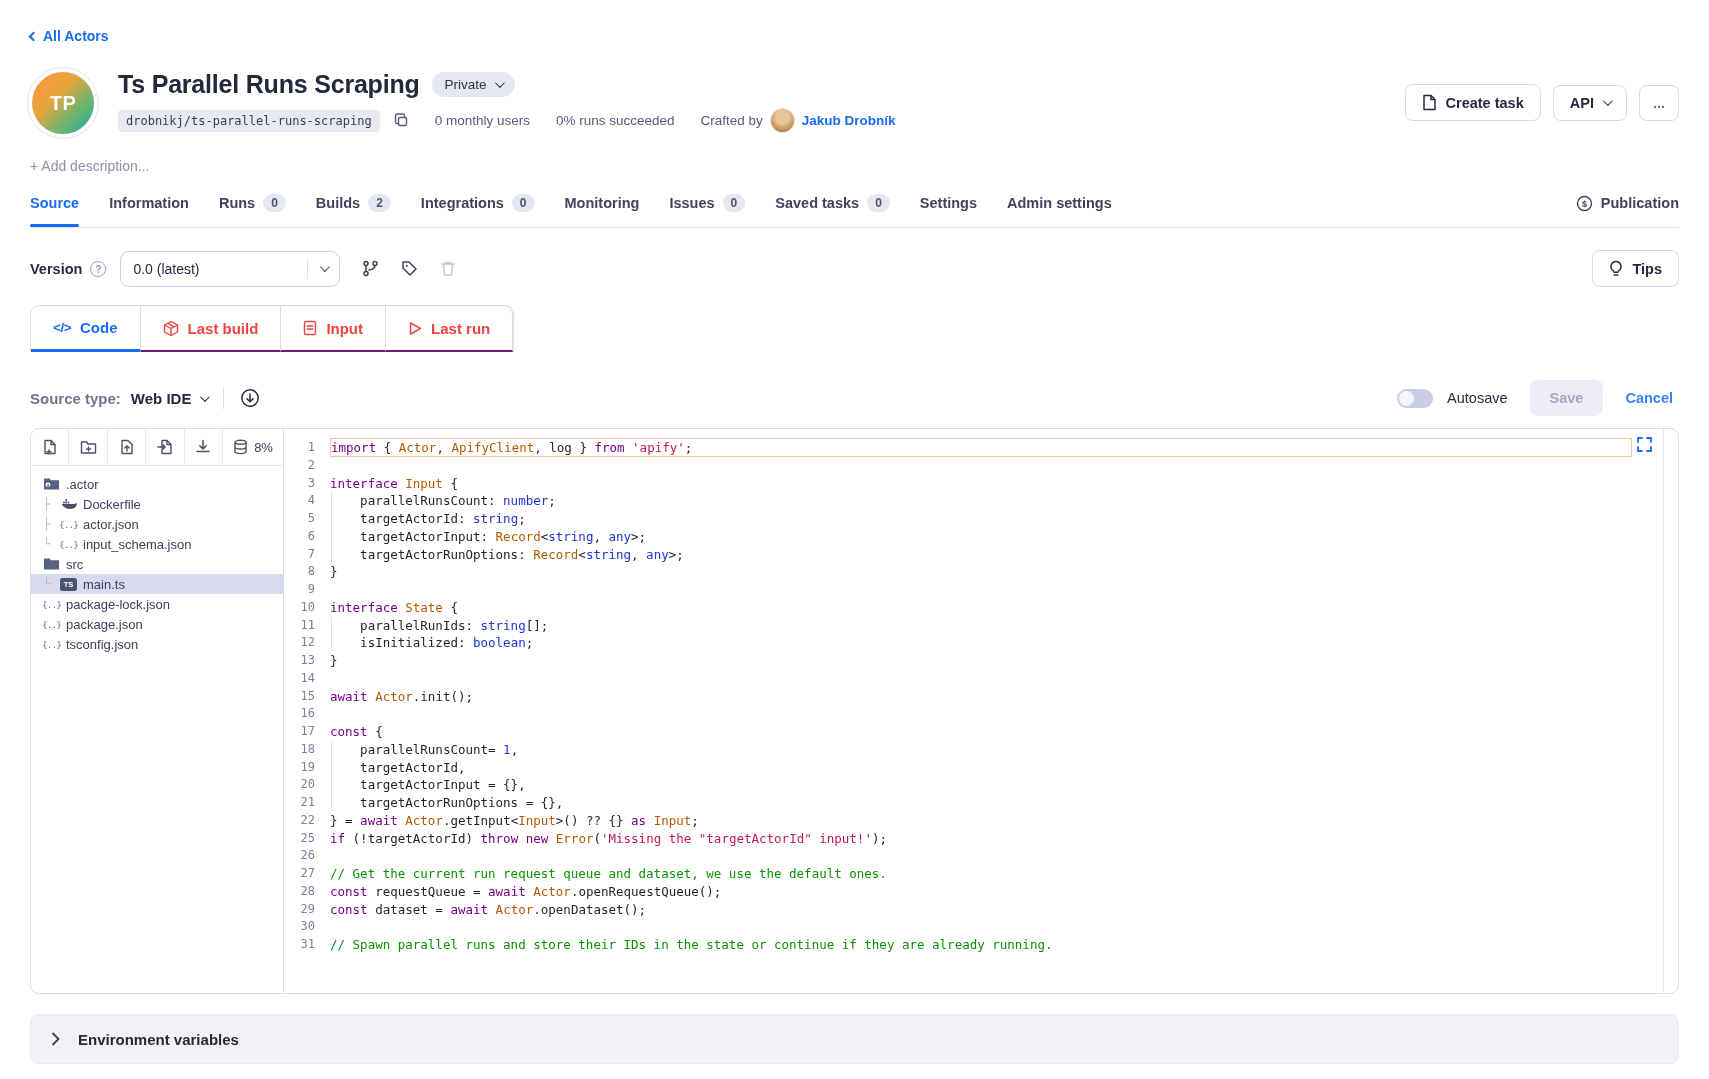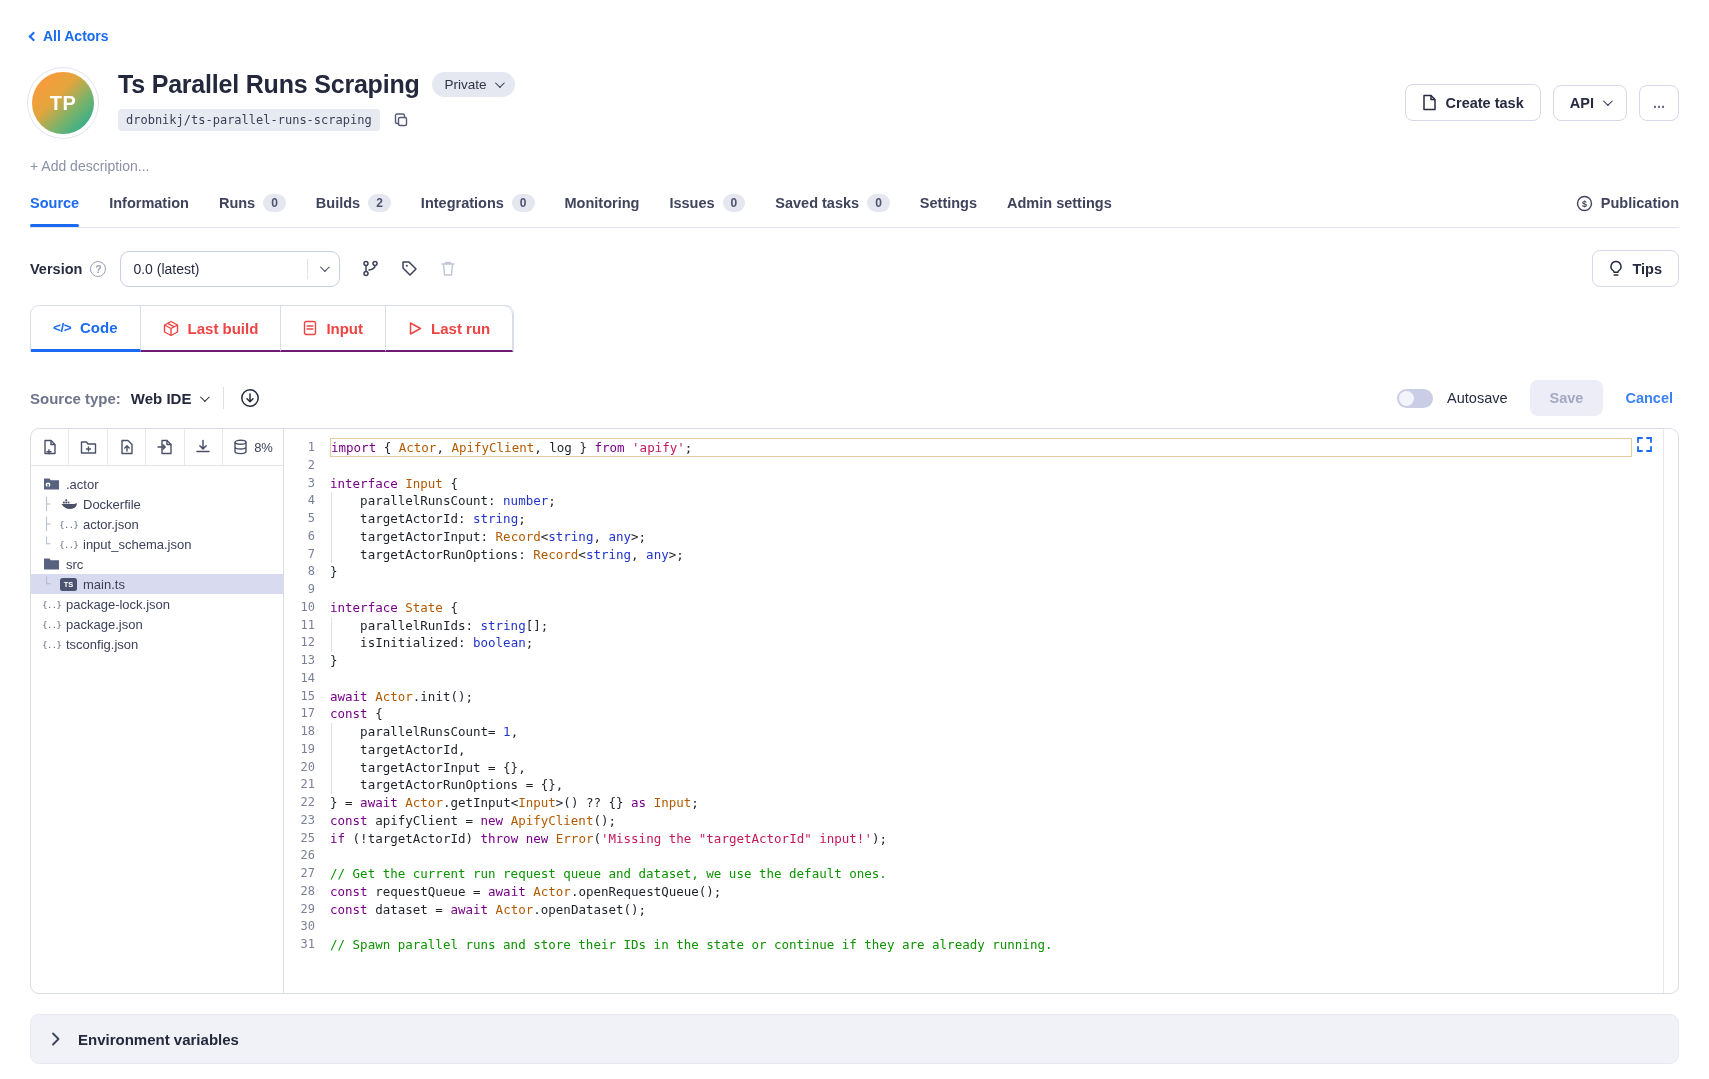--- a/index.html
+++ b/index.html
@@ -144,20 +144,29 @@
         </div>
       </div>
       <div class="meta-row">
         <span class="slug">drobnikj/ts-parallel-runs-scraping</span>
         <span class="copy-ic">
           <svg width="15" height="15" viewBox="0 0 15 15" fill="none" stroke="#555b74" stroke-width="1.4">
             <rect x="4.5" y="4.5" width="8" height="8" rx="1.5"></rect>
               <path d="M10.5 4.5v-2a1.5 1.5 0 0 0-1.5-1.5H3A1.5 1.5 0 0 0 1.5 2.5V9A1.5 1.5 0 0 0 3 10.5h1.5" stroke-linecap="round"></path>
           </svg>
         </span>
+        <div class="stats">
+          <span>0 monthly users</span>
+          <span>0% runs succeeded</span>
+          <span class="crafted">
+            <span>Crafted by</span>
+            <span class="mini-avatar"></span>
+            <span class="author">Jakub Drobník</span>
+          </span>
+        </div>
       </div>
     </div>
     <div class="head-actions">
       <button class="btn">
         <span>
           <svg width="15" height="17" viewBox="0 0 15 17" fill="none" stroke="#262b40" stroke-width="1.5">
             <path d="M2 1.5h7l4 4v10H2z" stroke-linejoin="round"></path>
               <path d="M9 1.5v4h4"></path>
           </svg>
         </span>
@@ -487,20 +496,24 @@
         </div>
         <div class="line">
           <span class="ln">14</span>
           <span class="lc"></span>
         </div>
         <div class="line">
           <span class="ln">15</span>
           <span class="lc"><span class="tk-k">await</span><span class="tk-p"> </span><span class="tk-t">Actor</span><span class="tk-p">.init();</span></span>
         </div>
         <div class="line">
+          <span class="ln">16</span>
+          <span class="lc"></span>
+        </div>
+        <div class="line">
           <span class="ln">17</span>
           <span class="lc"><span class="tk-k">const</span><span class="tk-p"> {</span></span>
         </div>
         <div class="line">
           <span class="ln">18</span>
           <span class="lc guide"><span class="tk-p">    parallelRunsCount= </span><span class="tk-n">1</span><span class="tk-p">,</span></span>
         </div>
         <div class="line">
           <span class="ln">19</span>
           <span class="lc guide"><span class="tk-p">    targetActorId,</span></span>
@@ -509,24 +522,20 @@
           <span class="ln">20</span>
           <span class="lc guide"><span class="tk-p">    targetActorInput = {},</span></span>
         </div>
         <div class="line">
           <span class="ln">21</span>
           <span class="lc guide"><span class="tk-p">    targetActorRunOptions = {},</span></span>
         </div>
         <div class="line">
           <span class="ln">22</span>
           <span class="lc"><span class="tk-p">} = </span><span class="tk-k">await</span><span class="tk-p"> </span><span class="tk-t">Actor</span><span class="tk-p">.getInput&lt;</span><span class="tk-t">Input</span><span class="tk-p">&gt;() ?? {} </span><span class="tk-k">as</span><span class="tk-p"> </span><span class="tk-t">Input</span><span class="tk-p">;</span></span>
-        </div>
-        <div class="line">
-          <span class="ln">23</span>
-          <span class="lc"><span class="tk-k">const</span><span class="tk-p"> apifyClient = </span><span class="tk-k">new</span><span class="tk-p"> </span><span class="tk-t">ApifyClient</span><span class="tk-p">();</span></span>
         </div>
         <div class="line">
           <span class="ln">25</span>
           <span class="lc"><span class="tk-k">if</span><span class="tk-p"> (!targetActorId) </span><span class="tk-k">throw</span><span class="tk-p"> </span><span class="tk-k">new</span><span class="tk-p"> </span><span class="tk-t">Error</span><span class="tk-p">(</span><span class="tk-s">'Missing the "targetActorId" input!'</span><span class="tk-p">);</span></span>
         </div>
         <div class="line">
           <span class="ln">26</span>
           <span class="lc"></span>
         </div>
         <div class="line">

